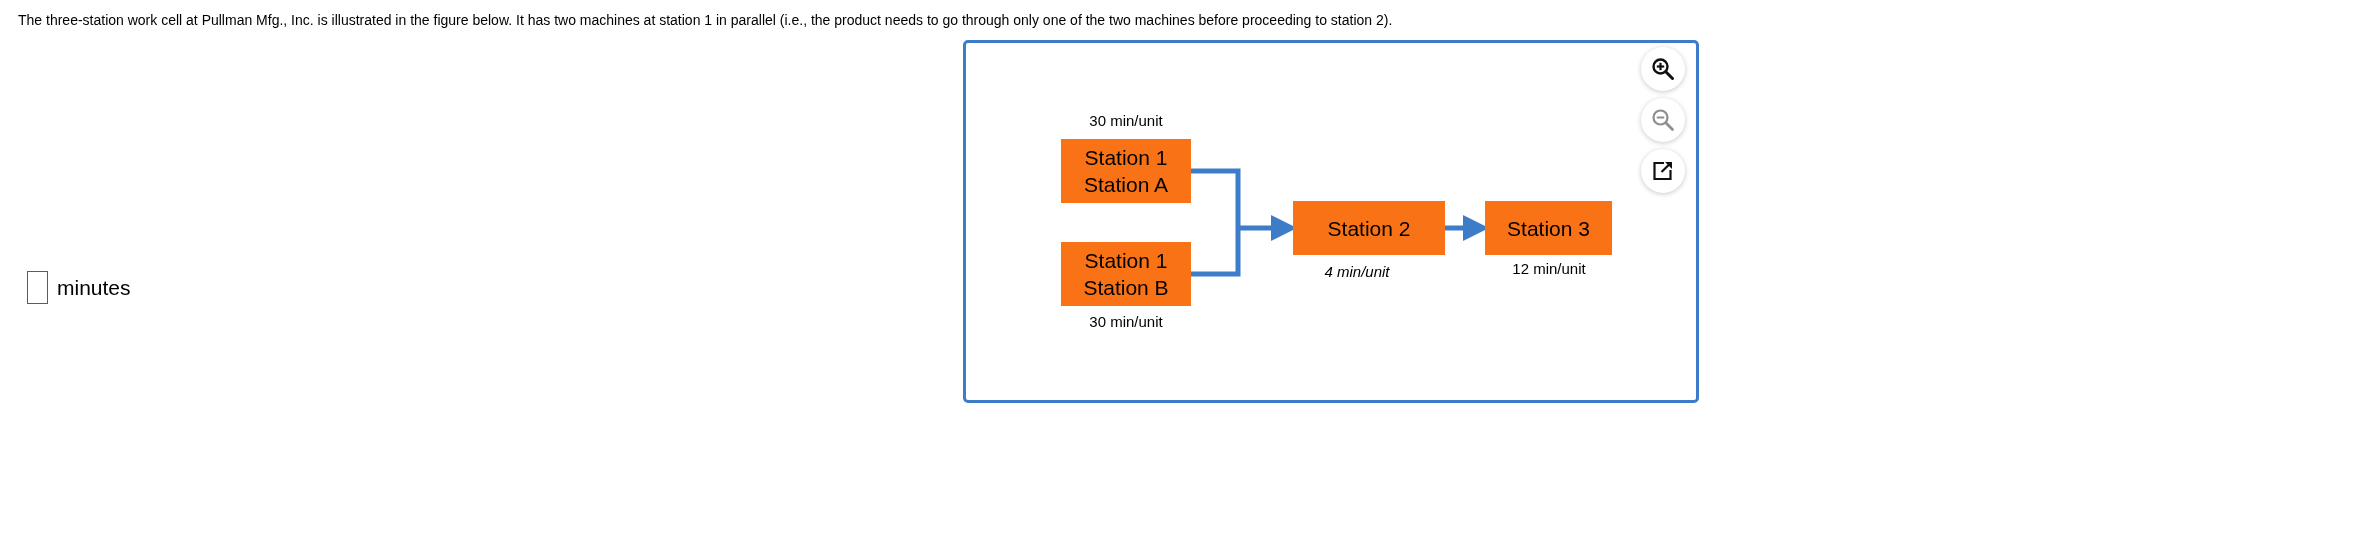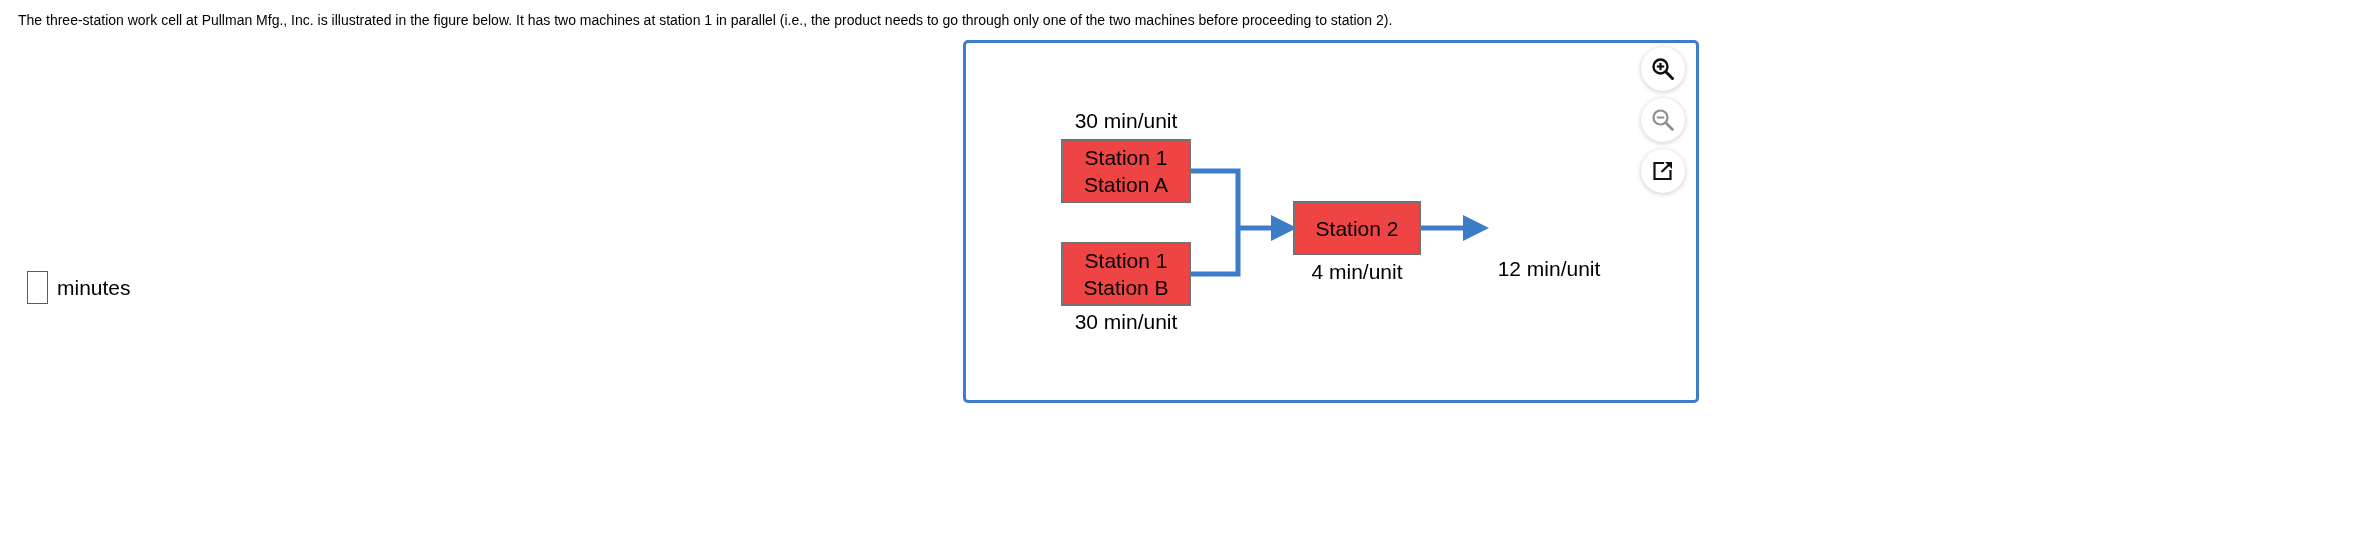--- a/index.html
+++ b/index.html
@@ -70,52 +70,52 @@
   .diagram {
     position: absolute;
     left: 0;
     top: 0;
     width: 736px;
     height: 363px;
   }
 
   .node-box {
     position: absolute;
-    border: 2px solid #737373;
-    background: #ef4444;
+    border: 2px solid #f97316;
+    background: #f97316;
     box-sizing: border-box;
     display: flex;
     flex-direction: column;
     align-items: center;
     justify-content: center;
     font-size: 21px;
     line-height: 27px;
     color: #000000;
     white-space: nowrap;
   }
   .node-box .line { display: block; }
 
   .rate-label {
     position: absolute;
-    font-size: 21px;
+    font-size: 15px;
     line-height: 24px;
     color: #000000;
     white-space: nowrap;
     text-align: center;
   }
 
   
   .box-machine-a { left: 95px; top: 96px; width: 130px; height: 64px; }
   .label-a-rate  { left: 95px; top: 66px; width: 130px; }
   
   .box-machine-b { left: 95px; top: 199px; width: 130px; height: 64px; }
   .label-b-rate  { left: 95px; top: 267px; width: 130px; }
   
-  .box-station-2 { left: 327px; top: 158px; width: 128px; height: 54px; }
-  .label-s2-rate { left: 325px; top: 217px; width: 132px; }
+  .box-station-2 { left: 327px; top: 158px; width: 152px; height: 54px; }
+  .label-s2-rate { left: 325px; top: 217px; width: 132px; font-style: italic; }
   
   .box-station-3 { left: 519px; top: 158px; width: 127px; height: 54px; }
   .label-s3-rate { left: 516px; top: 214px; width: 134px; }
 
   .connectors {
     position: absolute;
     left: 0; top: 0;
     width: 736px;
     height: 363px;
     pointer-events: none;
@@ -184,20 +184,23 @@
       <span class="line">Station 1</span>
       <span class="line">Station B</span>
     </div>
     <div class="rate-label label-b-rate">30 min/unit</div>
 
     <div class="node-box box-station-2">
       <span class="line">Station 2</span>
     </div>
     <div class="rate-label label-s2-rate">4 min/unit</div>
 
+    <div class="node-box box-station-3">
+      <span class="line">Station 3</span>
+    </div>
     <div class="rate-label label-s3-rate">12 min/unit</div>
   </div>
 
   <div class="figure-toolbar">
 
     <button class="tool-btn">
       <svg width="26" height="26" viewBox="0 0 26 26">
         <circle cx="10.5" cy="10.5" r="7" fill="none" stroke="#101010" stroke-width="2.4"></circle>
         <line x1="10.5" y1="6.8" x2="10.5" y2="14.2" stroke="#101010" stroke-width="2.2"></line>
         <line x1="6.8" y1="10.5" x2="14.2" y2="10.5" stroke="#101010" stroke-width="2.2"></line>

